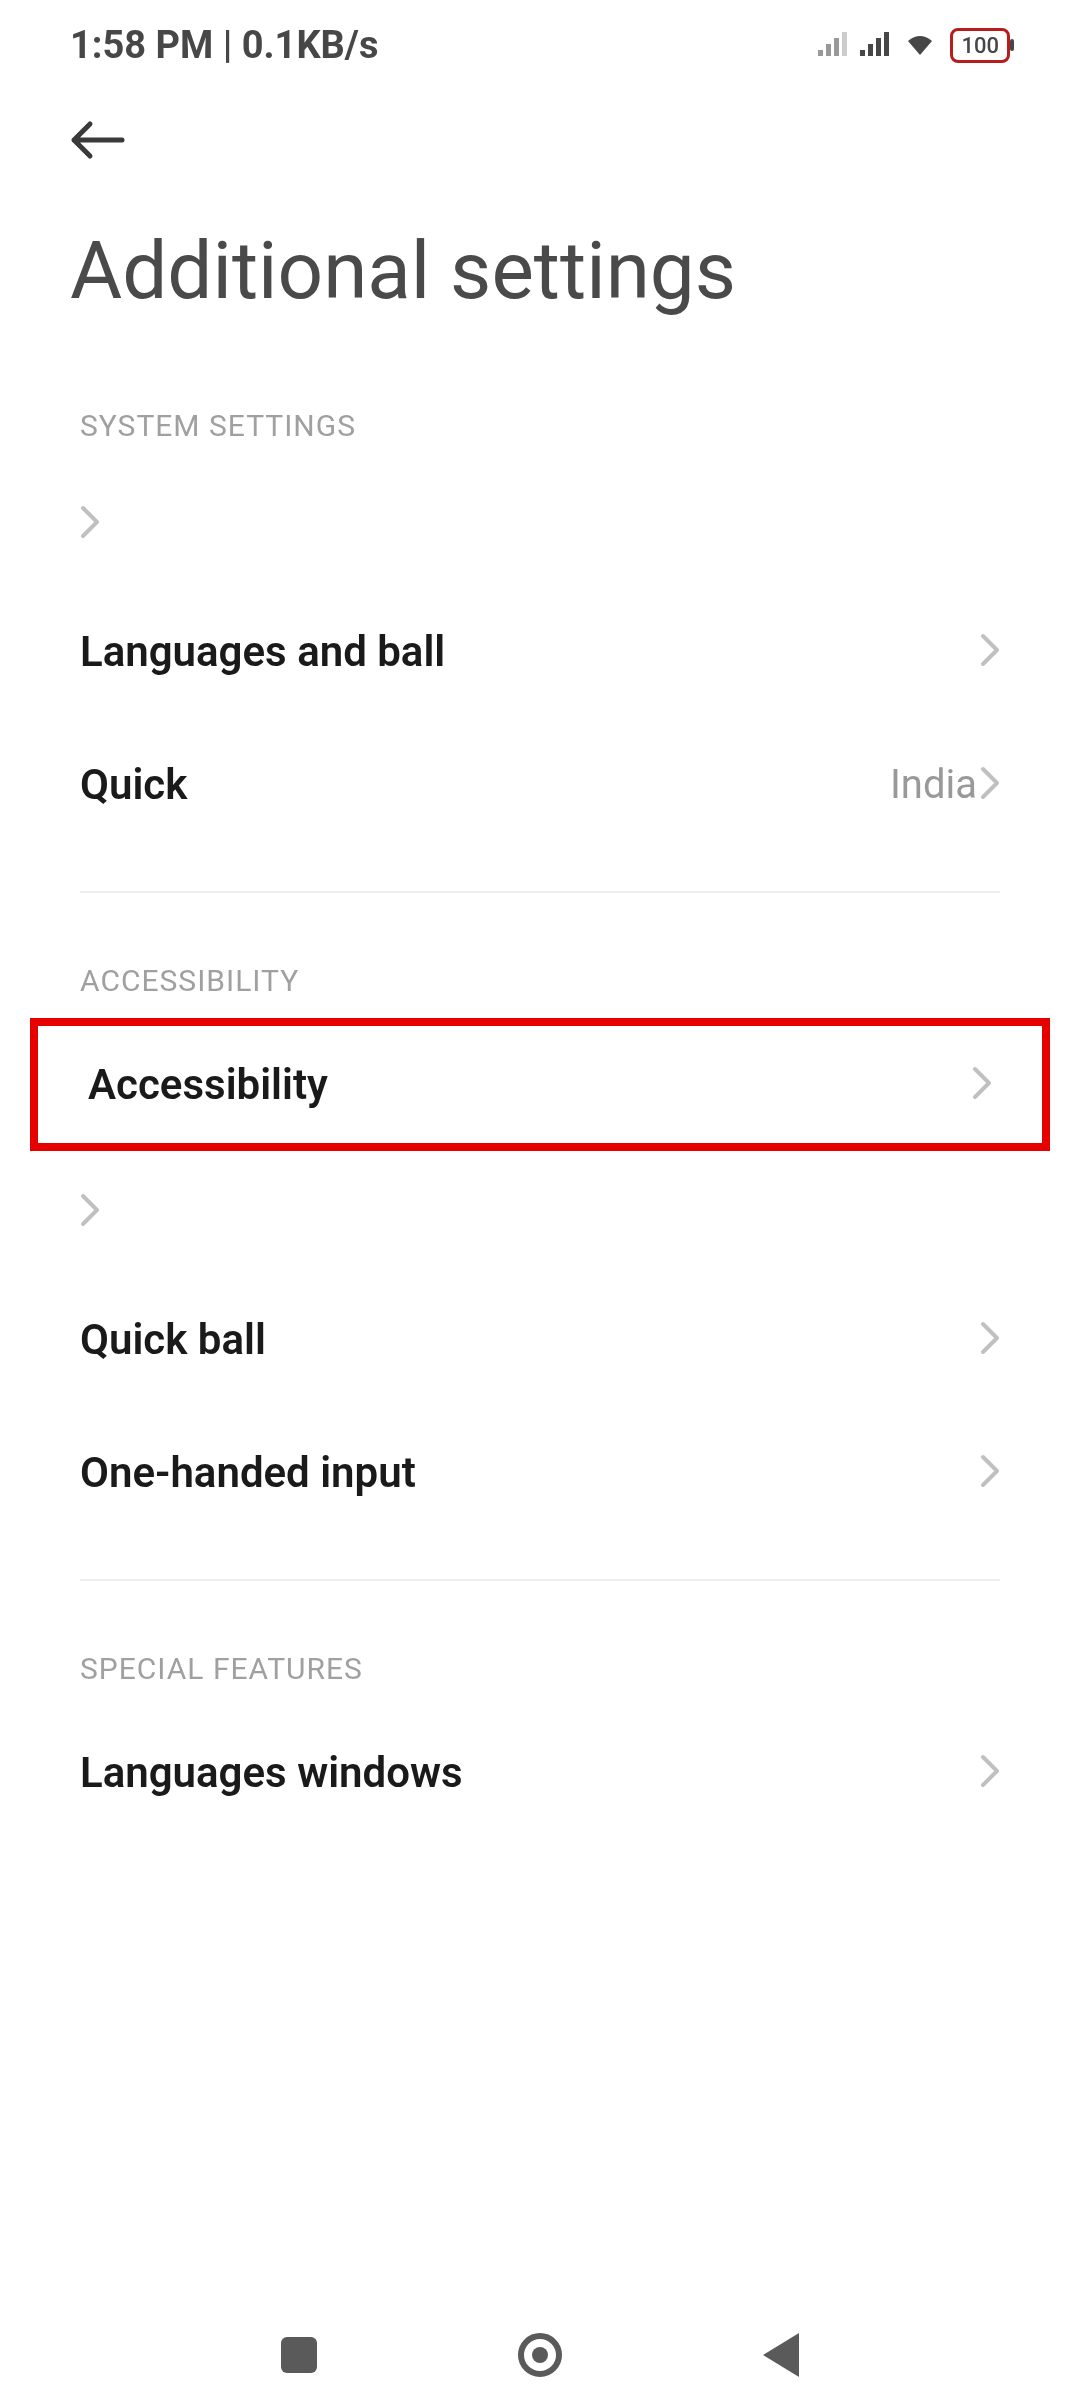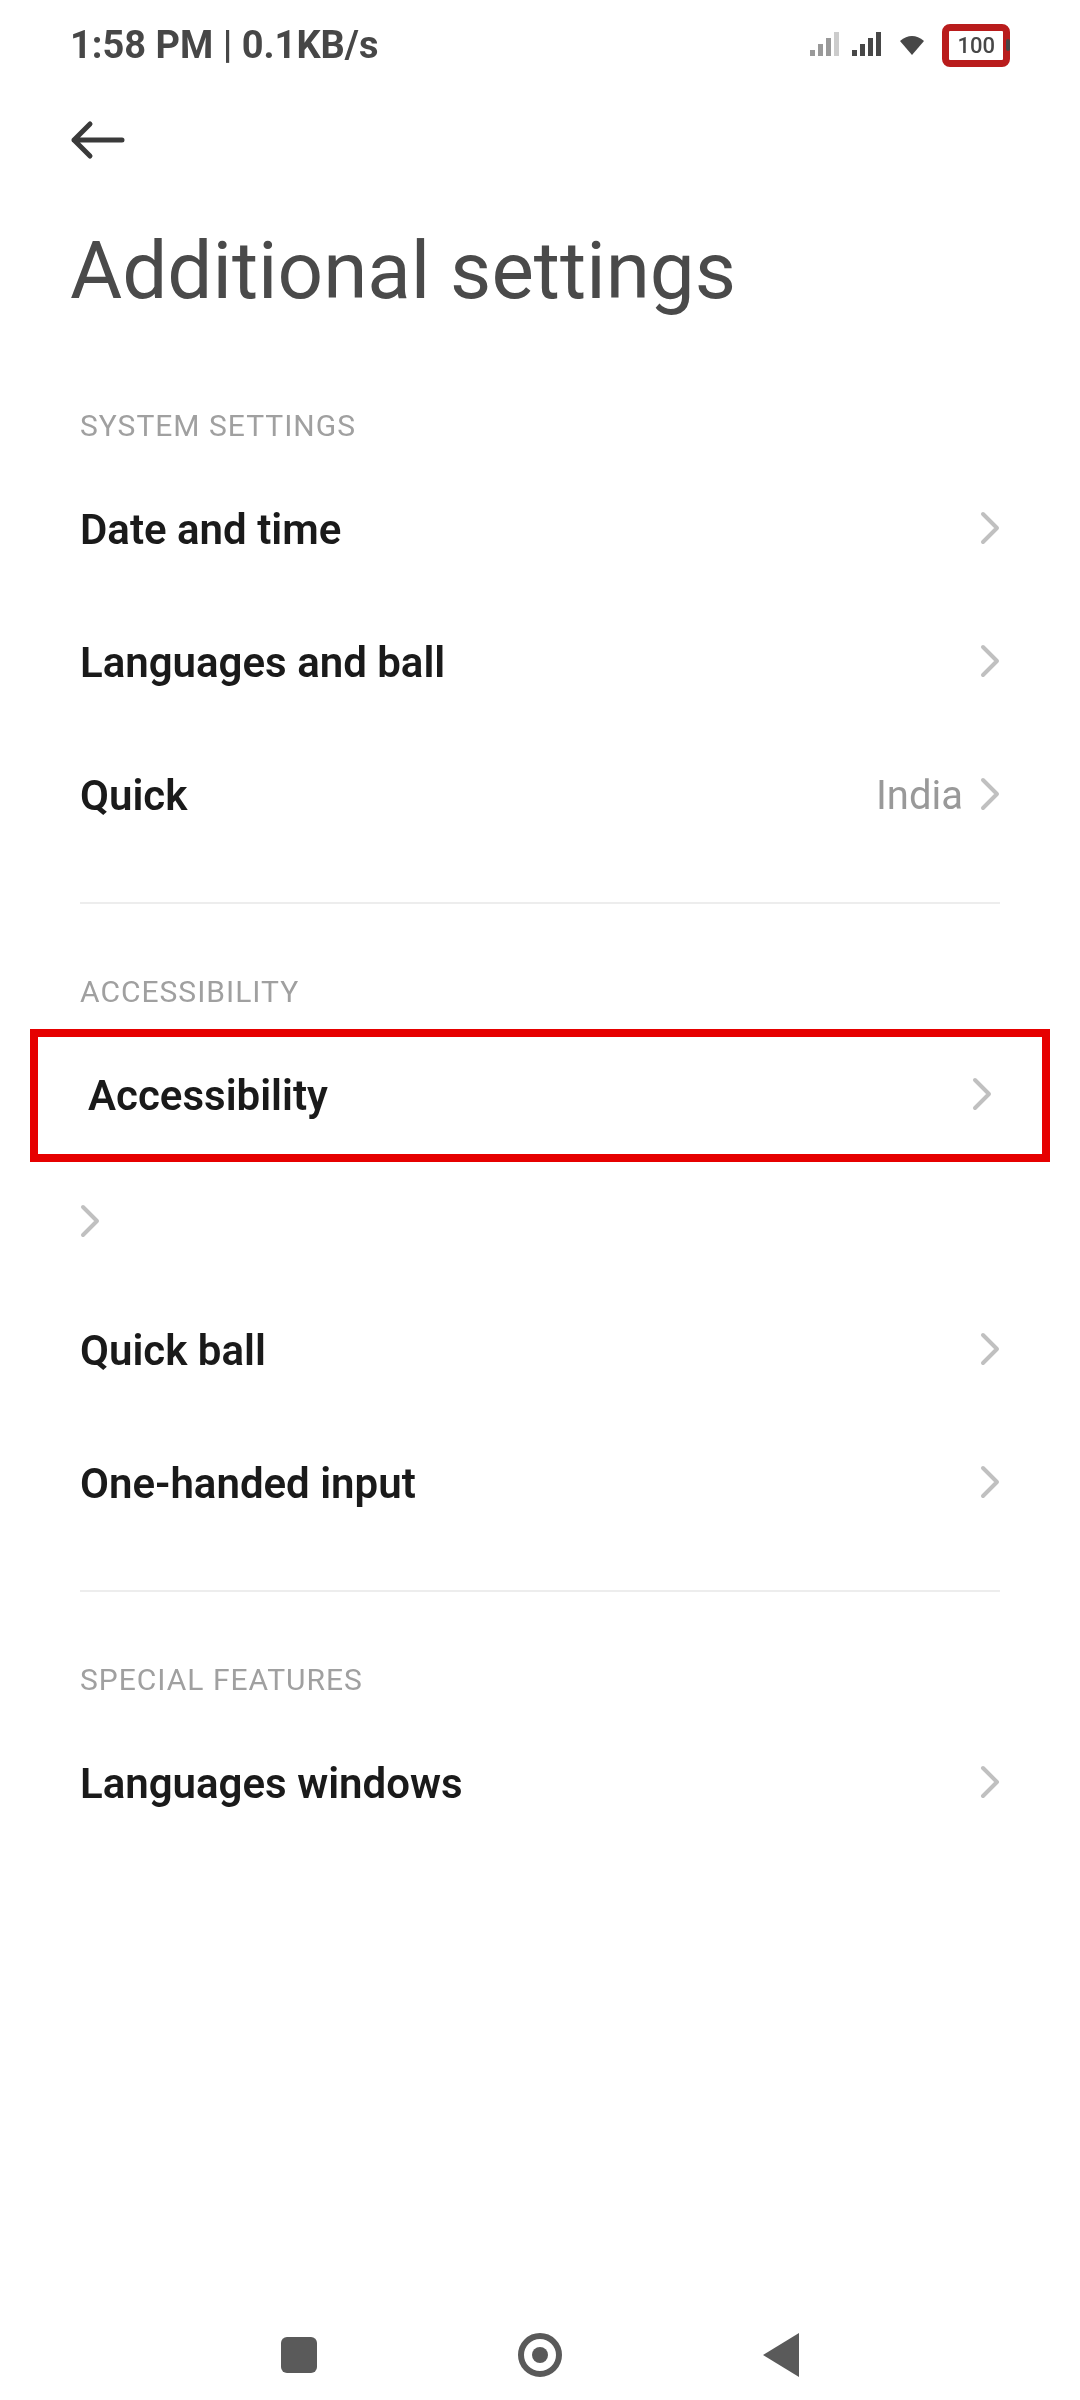--- a/index.html
+++ b/index.html
@@ -32,21 +32,21 @@
       align-items: center;
       gap: 12px;
     }
     .signal-icon {
       display: inline-block;
     }
     .wifi-icon {
       display: inline-block;
     }
     .battery-box {
-      border: 7px solid #b91c1c;
+      border: 3px solid #b91c1c;
       border-radius: 8px;
       padding: 2px 8px;
       font-size: 22px;
       color: #474747;
       font-weight: 500;
       position: relative;
     }
     .battery-box::after {
       content: '';
       position: absolute;
@@ -80,21 +80,21 @@
       padding: 42px 80px 42px 80px;
     }
     .settings-item-label {
       font-size: 42px;
       font-weight: 600;
       color: #1a1a1a;
     }
     .settings-item-right {
       display: flex;
       align-items: center;
-      gap: 17px;
+      gap: 3px;
     }
     .settings-item-value {
       font-size: 40px;
       color: #999;
       font-weight: 400;
     }
     .chevron {
       color: #c0c0c0;
     }
     .divider {
@@ -189,21 +189,20 @@
   <svg width="56" height="40" viewBox="0 0 56 40">
     <path d="M4 20 L52 20 M4 20 L20 4 M4 20 L20 36" stroke="#3a3a3a" stroke-width="5" fill="none" stroke-linecap="round" stroke-linejoin="round"></path>
   </svg>
 </div>
 
 <h1 class="page-title">Additional settings</h1>
 
 <div class="section-header">SYSTEM SETTINGS</div>
 
 <div class="settings-item">
-  <span class="settings-item-label">Date and time</span>
   <div class="settings-item-right">
     <span class="chevron">
       <svg width="20" height="34" viewBox="0 0 20 34">
           <path d="M3 3 L17 17 L3 31" stroke="#c0c0c0" stroke-width="4" fill="none" stroke-linecap="round" stroke-linejoin="round"></path>
         </svg>
     </span>
   </div>
 </div>
 
 <div class="settings-item">

